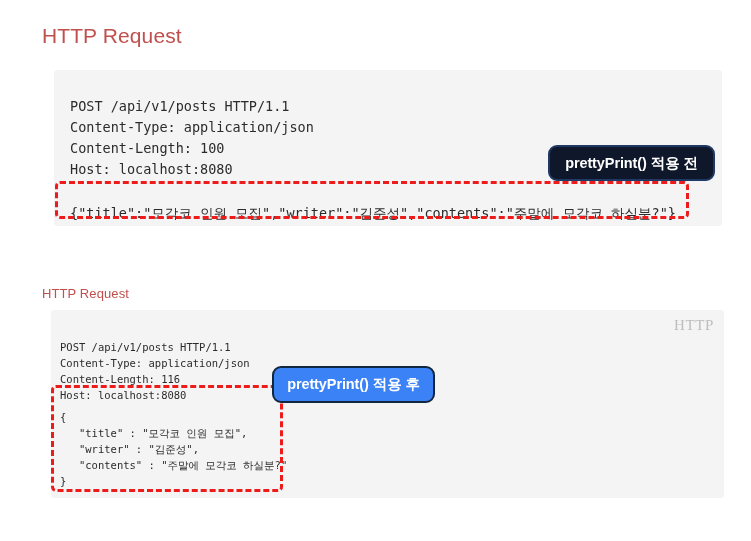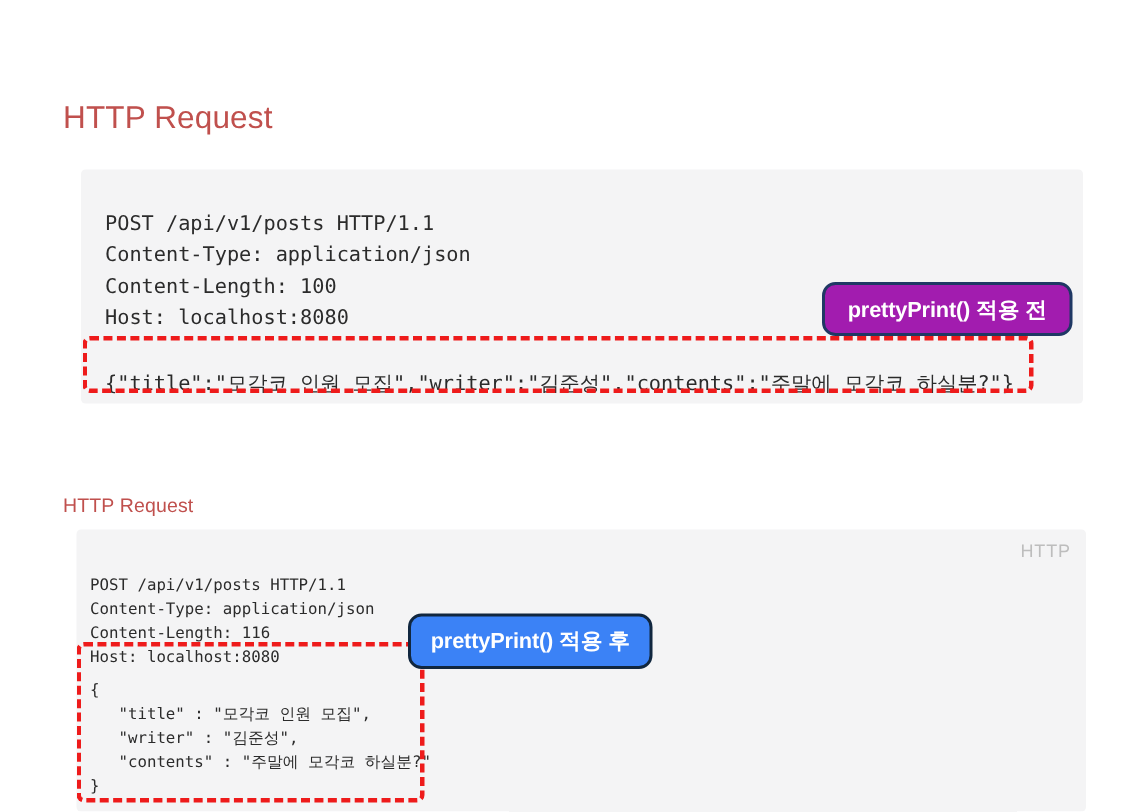--- a/index.html
+++ b/index.html
@@ -9,21 +9,21 @@
   }
   body {
     width: 751px;
     height: 541px;
     position: relative;
     overflow: hidden;
     font-family: "Liberation Sans", sans-serif;
     -webkit-font-smoothing: antialiased;
   }
 
-  .section { position: absolute; margin-top: 43px; }
+  .section { position: absolute; }
 
   
   #section-before { left: 0; top: 0; width: 751px; height: 260px; }
 
   .heading-lg {
     position: absolute;
     left: 42px;
     top: 24px;
     font-size: 21px;
     font-weight: 400;
@@ -87,21 +87,21 @@
     font-weight: bold;
     color: #ffffff;
     white-space: nowrap;
     letter-spacing: -0.1px;
   }
   .badge-red {
     left: 548px;
     top: 145px;
     width: 167px;
     height: 36px;
-    background: #a21caf;
+    background: #0f172a;
     border: 2.5px solid #1f3864;
   }
   .badge-blue {
     left: 272px;
     top: 366px;
     width: 163px;
     height: 37px;
     background: #3b82f6;
     border: 2.5px solid #11273f;
   }
@@ -127,24 +127,24 @@
     width: 673px;
     height: 188px;
     background: #f4f4f5;
     border-radius: 3px;
   }
 
   .http-tag {
     position: absolute;
     right: 10px;
     top: 7px;
-    font-size: 12px;
+    font-size: 15px;
     color: #bdbdbd;
     letter-spacing: 0.6px;
-    font-family: Liberation Sans, sans-serif;
+    font-family: Liberation Serif, serif;
     padding-left: 23px;
   }
 
   .code-2-text {
     position: absolute;
     left: 60px;
     top: 328px;
     font-family: "DejaVu Sans Mono", "Liberation Mono", monospace;
     font-size: 10.5px;
     line-height: 16px;

